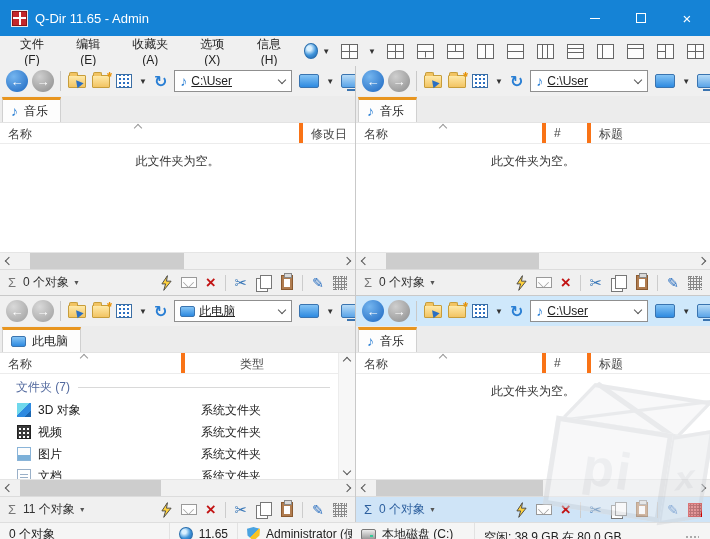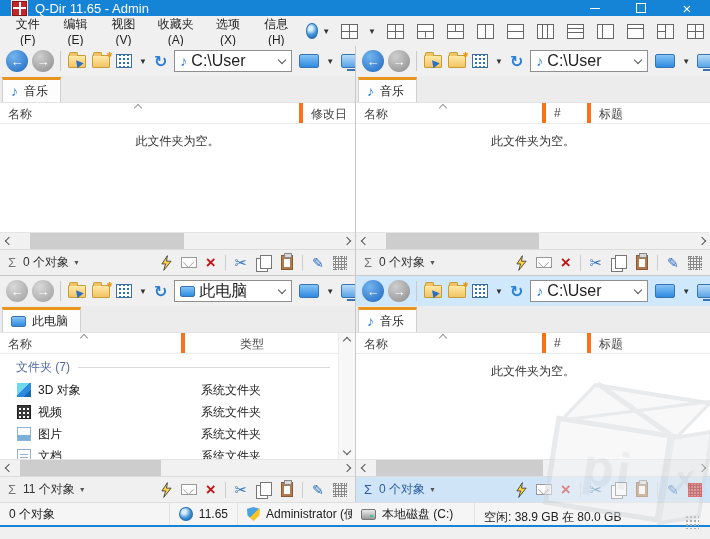--- a/index.html
+++ b/index.html
@@ -1,21 +1,21 @@
 <!DOCTYPE html>
 <html><head>
 <meta charset="utf-8">
 <style>
   * { box-sizing: border-box; margin: 0; padding: 0; }
   html,body { width:710px; height:539px; overflow:hidden;
     font-family:"Liberation Sans","DejaVu Sans",sans-serif; font-size:12px; color:#222; }
   .window { position:relative; width:710px; height:539px; background:#f0f0f0; }
 
   
-  .titlebar { height:16px; background:#1583d6; display:flex; align-items:center; color:#fff; }
+  .titlebar { height:36px; background:#1583d6; display:flex; align-items:center; color:#fff; }
   .app-icon { width:15px; height:15px; margin:0 8px 0 12px; flex:0 0 auto;
     background: linear-gradient(#fff,#fff) center/100% 2px no-repeat,
                 linear-gradient(#fff,#fff) center/2px 100% no-repeat, #c4272b;
     border:1px solid #8a1518; outline:1px solid #e9e9e9; }
   .title-text { font-size:13px; }
   .win-controls { margin-left:auto; display:flex; height:100%; }
   .win-btn { width:46px; height:100%; display:flex; align-items:center; justify-content:center; color:#fff; }
   .wc-min { width:10px; height:1px; background:#fff; }
   .wc-max { width:10px; height:10px; border:1px solid #fff; }
   .wc-close { font-size:15px; line-height:1; }
@@ -59,21 +59,21 @@
     background:#f2c463; border:1px solid #c79d3a; border-bottom:none; border-radius:2px 2px 0 0; }
   .ifolder.up::after { content:""; position:absolute; left:4px; top:0;
     border:4px solid transparent; border-bottom:7px solid #2b6fc2; transform:rotate(-40deg); }
   .ifolder.new::after { content:"*"; position:absolute; right:-3px; top:-7px; color:#e89000; font-size:13px; font-weight:bold; }
   .iview { width:16px; height:14px; border:1px solid #3a6ea5; background:#fff;
     background-image:radial-gradient(#2b6fc2 1.2px, transparent 1.3px); background-size:4px 4px; background-position:1px 2px; }
   .refresh { color:#2a7fd4; font-weight:bold; font-size:16px; }
   .addr { display:flex; align-items:center; border:1px solid #8f8f8f; background:#fff;
     height:22px; width:118px; padding:0 5px; margin:0 4px; gap:4px; flex:0 0 auto; }
   .music { color:#2a7fd4; font-size:14px; }
-  .addrtext { font-size:16px; color:#222; white-space:nowrap; overflow:hidden; }
+  .addrtext { font-size:12px; color:#222; white-space:nowrap; overflow:hidden;text-decoration:underline; }
   .chev { width:6px; height:6px; border-right:1px solid #555; border-bottom:1px solid #555;
     transform:rotate(45deg); margin:-3px 1px 0 auto; flex:0 0 auto; }
   .imon { width:20px; height:14px; border:1px solid #3a74b0; border-radius:2px; position:relative;
     background:linear-gradient(#85c4f5,#2e8ae0); }
   .imon.stand { background:linear-gradient(#b9dcf7,#5aa4e8); }
   .imon.stand::after { content:""; position:absolute; left:5px; bottom:-4px; width:8px; height:2px; background:#3a74b0; }
   .imon.tiny { width:15px; height:11px; }
 
   .tabbar { height:27px; flex:0 0 auto; background:#ececec; display:flex; align-items:stretch; padding-left:2px; border-bottom:1px solid #e3e3e3; }
   .tab { display:flex; align-items:center; gap:6px; padding:0 12px 0 8px; background:#fdfdfd;
@@ -194,21 +194,20 @@
       <span class="win-btn">
           <span class="wc-max"></span>
         </span>
       <span class="win-btn wc-close">×</span>
     </span>
   </div>
 
   <div class="menubar">
     <span class="menu-item">文件 (F)</span>
     <span class="menu-item">编辑 (E)</span>
-    <span class="menu-item">视图 (V)</span>
     <span class="menu-item">收藏夹 (A)</span>
     <span class="menu-item">选项 (X)</span>
     <span class="menu-item">信息 (H)</span>
     <span class="globe"></span>
     <span class="dd">▼</span>
     <span class="layout-btn lb-cross"></span>
     <span class="dd">▼</span>
     <span class="layout-btn lb-cross"></span>
     <span class="layout-btn lb-hbot"></span>
     <span class="layout-btn lb-tup"></span>

